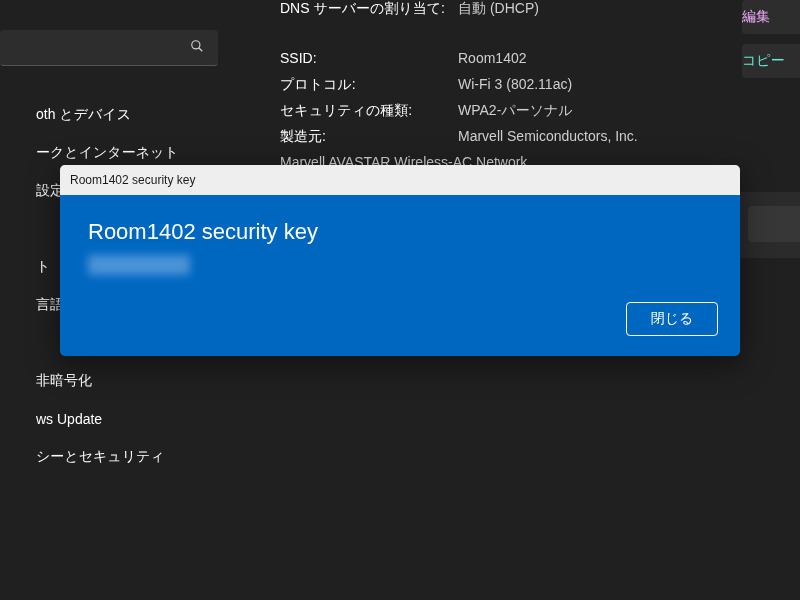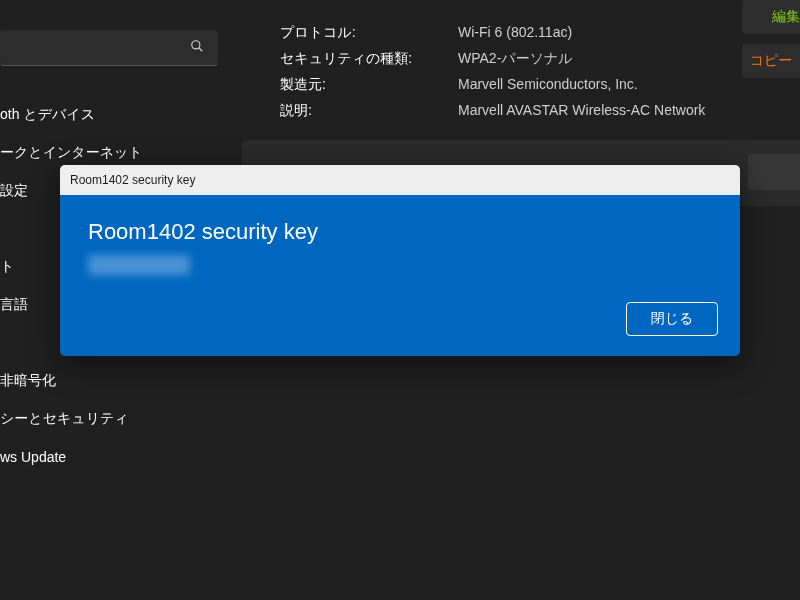--- a/index.html
+++ b/index.html
@@ -6,29 +6,29 @@
 html, body { width: 800px; height: 600px; overflow: hidden; }
 body { background: #202020; color: #ffffff; font-size: 14px; position: relative; }
 
 .app { display: flex; width: 100%; height: 100%; }
 
 .sidebar { width: 218px; background: #202020; padding-top: 30px; flex-shrink: 0; }
 .search-row { height: 36px; margin: 0 0 14px 0; background: #2d2d2d; border-radius: 4px; border-bottom: 1px solid #555; display: flex; align-items: center; justify-content: flex-end; padding: 0 14px; }
 .search-icon svg { width: 14px; height: 14px; stroke: #cfcfcf; fill: none; stroke-width: 2; }
 .nav { margin-top: 30px; }
 .nav-item { height: 38px; display: flex; align-items: center; padding-left: 0; color: #ffffff; font-size: 14px; }
-.nav-item .txt { white-space: nowrap; }
+.nav-item .txt { white-space: nowrap; padding-left: 36px; }
 
 .main { flex: 1; padding: 0 0 0 62px; position: relative; }
 .info-block { padding-top: 0; }
 .row { display: flex; align-items: flex-start; min-height: 26px; }
 .row .label { width: 178px; color: #ffffff; font-size: 14px; }
 .row .value { color: #cfcfcf; font-size: 14px; }
-.btn-edit { position: absolute; right: 0; top: 0; height: 34px; width: 58px; background: #2d2d2d; border-radius: 4px 0 0 4px; display: flex; align-items: center; justify-content: flex-end; color: #84cc16; font-size: 14px; }
-.btn-copy { position: absolute; right: 0; top: 44px; height: 34px; width: 58px; background: #2d2d2d; border-radius: 4px 0 0 4px; display: flex; align-items: center; justify-content: center; color: #f97316; font-size: 14px; }
+.btn-edit { position: absolute; right: 0; top: 0; height: 34px; width: 58px; background: #2d2d2d; border-radius: 4px 0 0 4px; display: flex; align-items: center; justify-content: flex-start; color: #f0abfc; font-size: 14px; }
+.btn-copy { position: absolute; right: 0; top: 44px; height: 34px; width: 58px; background: #2d2d2d; border-radius: 4px 0 0 4px; display: flex; align-items: center; color: #5eead4; font-size: 14px; }
 
 .section-row { margin-top: 20px; height: 66px; background: #2b2b2b; border-radius: 4px 0 0 4px; display: flex; align-items: center; padding: 0 20px; color: #ffffff; font-size: 14px; position: relative; }
 .section-row .chev { position: absolute; right: 0; top: 14px; width: 52px; height: 36px; background: #373737; border-radius: 4px 0 0 4px; }
 
 .lower-block { margin-top: 24px; }
 
 .dialog { position: absolute; left: 60px; top: 165px; width: 680px; height: 191px; background: #0067c0; border-radius: 5px; box-shadow: 0 8px 30px rgba(0,0,0,.5); overflow: hidden; }
 .dialog-titlebar { height: 30px; background: #eeeeee; color: #1a1a1a; font-size: 12px; display: flex; align-items: center; padding: 0 10px; }
 .dialog-body { padding: 24px 28px 0 28px; color: #ffffff; }
 .dialog-heading { font-size: 22px; font-weight: 400; }
@@ -68,52 +68,61 @@
       <div class="nav-item">
           <span class="txt">言語</span>
         </div>
       <div class="nav-item">
           <span class="txt"></span>
         </div>
       <div class="nav-item">
           <span class="txt">非暗号化</span>
         </div>
       <div class="nav-item">
-          <span class="txt">シーとセキュリティ</span>
+          <span class="txt">ws Update</span>
         </div>
       <div class="nav-item">
-          <span class="txt">ws Update</span>
+          <span class="txt">シーとセキュリティ</span>
         </div>
     </div>
   </div>
 
   <div class="main">
     <div class="btn-edit">
         <span>編集</span>
       </div>
     <div class="btn-copy">
         <span>コピー</span>
       </div>
 
+    <div class="info-block">
+      <div class="row">
+        <div class="label">DNS サーバーの割り当て:</div>
+        <div class="value">自動 (DHCP)</div>
+      </div>
+    </div>
 
     <div class="info-block" style="margin-top:24px;">
       <div class="row">
+          <div class="label">SSID:</div>
+          <div class="value">Room1402</div>
+        </div>
+      <div class="row">
           <div class="label">プロトコル:</div>
-          <div class="value">Wi-Fi 6 (802.11ac)</div>
+          <div class="value">Wi-Fi 3 (802.11ac)</div>
         </div>
       <div class="row">
           <div class="label">セキュリティの種類:</div>
           <div class="value">WPA2-パーソナル</div>
         </div>
       <div class="row">
           <div class="label">製造元:</div>
           <div class="value">Marvell Semiconductors, Inc.</div>
         </div>
       <div class="row">
-          <div class="label">説明:</div>
           <div class="value">Marvell AVASTAR Wireless-AC Network</div>
         </div>
     </div>
 
 
 
     <div class="section-row" style="margin-top:12px; margin-left:-38px;">
       <div class="chev"></div>
     </div>
   </div>

